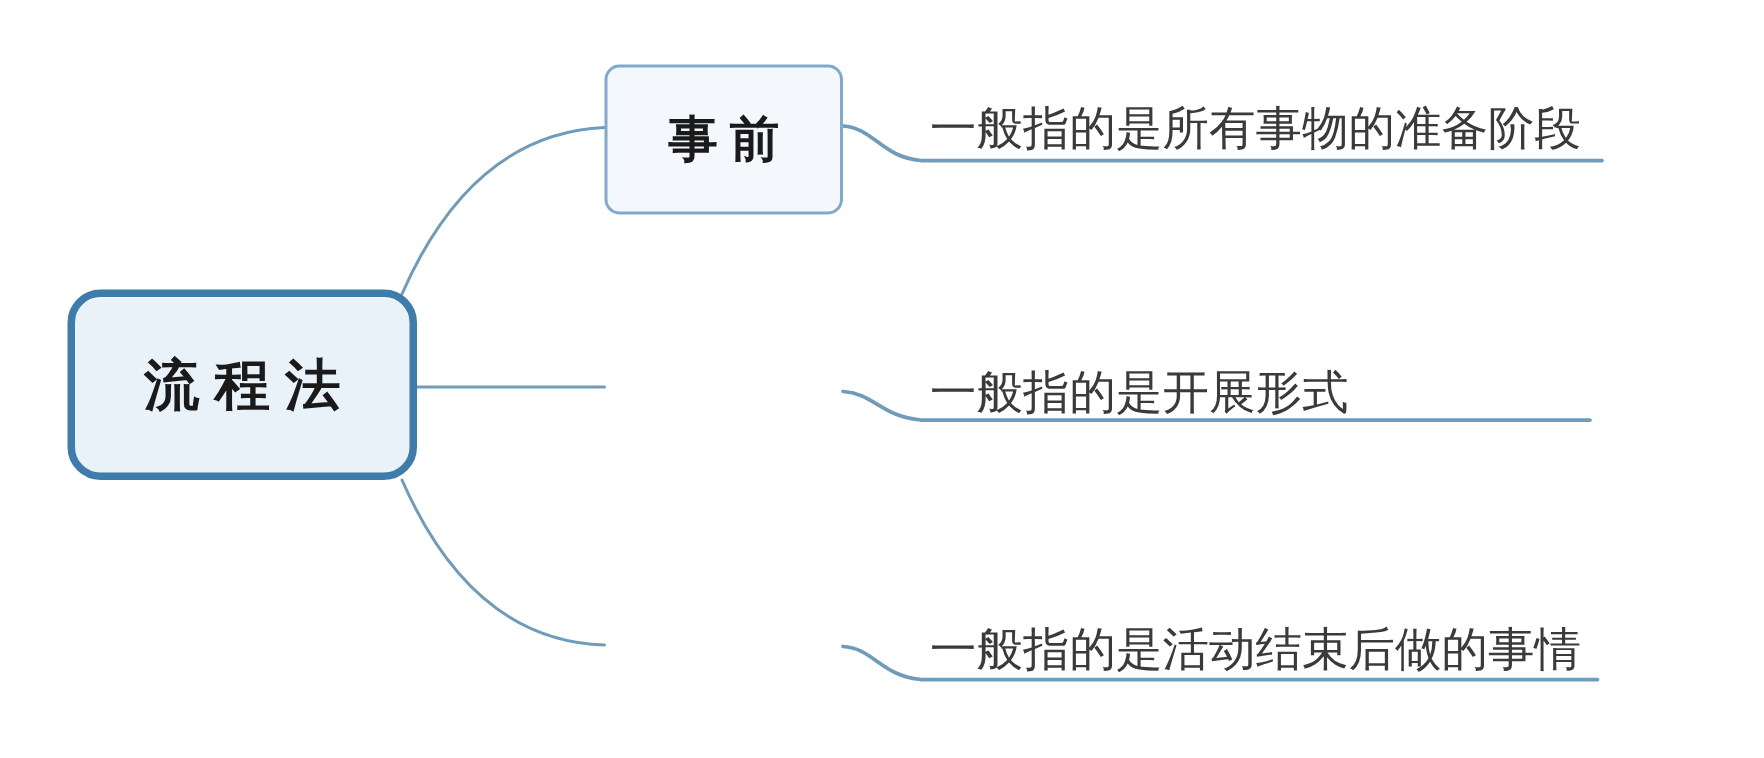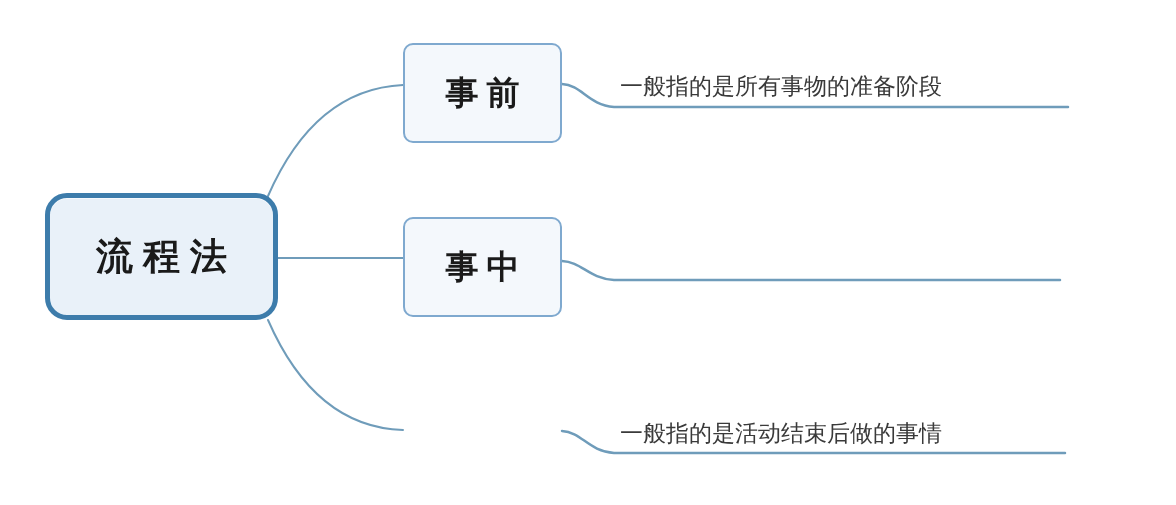--- a/index.html
+++ b/index.html
@@ -71,21 +71,21 @@
     letter-spacing: 8px;
     padding-left: 8px;
     color: var(--branch-text, #1a1a1a);
   }
   #sub-0 { top: 43px; }
   #sub-1 { top: 217px; }
   #sub-2 { top: 389px; height: 79px; }
   .note {
     position: absolute;
     left: 620px;
-    font-size: 23px;
+    font-size: 31px;
     line-height: 36px;
     color: var(--note-text, #3a3a3a);
     white-space: nowrap;
     cursor: default;
   }
   #note-0 { top: 68px; }
   #note-1 { top: 244px; }
   #note-2 { top: 415px; }
 </style>
 </head>
@@ -99,21 +99,21 @@
     <path class="branch-line" d="M268,320 C296,384 338,428 403,430"></path>
     <path class="note-line" d="M562,84 C582,85 588,105 614,107 L1068,107"></path>
     <path class="note-line" d="M562,261 C582,262 588,278 614,280 L1060,280"></path>
     <path class="note-line" d="M562,431 C582,432 588,451 614,453 L1065,453"></path>
   </svg>
 
   <div class="topic root">流程法</div>
 
   <div class="topic sub" id="sub-0">事前</div>
 
-  <div class="topic sub" id="sub-1">事中</div>
 
 
   <div class="note" id="note-0">一般指的是所有事物的准备阶段</div>
 
+  <div class="note" id="note-1">一般指的是开展形式</div>
 
   <div class="note" id="note-2">一般指的是活动结束后做的事情</div>
 
 </div>
 
 </body></html>

